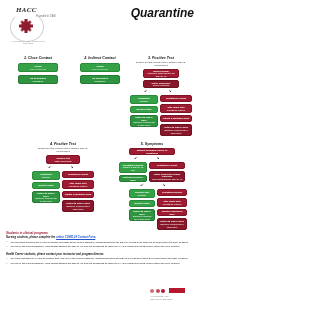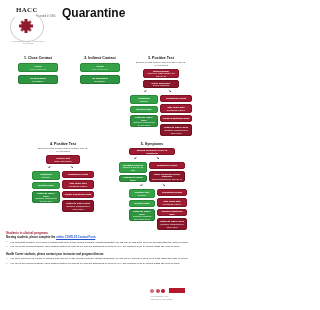--- a/index.html
+++ b/index.html
@@ -2,36 +2,36 @@
 <html><head>
 <meta charset="utf-8">
 <style>
   * { box-sizing: border-box; margin:0; padding:0; }
   html,body {
     width:200px; height:310px;
     background:#ffffff;
     font-family:"Liberation Sans", sans-serif;
     overflow:hidden;
   }
-  .page { position:relative; width:200px; height:252px; background:#fff; }
+  .page { position:relative; width:200px; height:252px; background:#fff;font-style:italic; }
 
   
   .header { position:absolute; left:0; top:0; width:200px; height:48px; }
   .logo-wrap { position:absolute; left:8px; top:6px; width:54px; height:36px; }
   .logo-text { position:absolute; left:8px; top:0px; font-size:7px; font-weight:bold;
                letter-spacing:.3px; color:#2b2b2b; font-family:"Liberation Serif", serif; }
   .logo-ring { position:absolute; left:2px; top:6px; width:34px; height:30px;
                border:1px solid #cfcfcf; border-radius:50%; border-top-color:transparent; }
   .logo-mark { position:absolute; left:10px; top:12px; width:16px; height:16px; }
   .logo-sub { position:absolute; left:28px; top:9px; font-size:2.6px; color:#6a6a6a;
               line-height:1.25; width:24px; }
   .logo-arc-txt { position:absolute; left:2px; top:34px; font-size:2.2px; color:#9a9a9a; width:36px;
                   text-align:center; }
 
-  .title { position:absolute; left:62px; top:6px; width:132px; text-align:left;
+  .title { position:absolute; left:62px; top:6px; width:132px; text-align:right;
            font-size:12px; font-weight:bold; color:#111; line-height:1.22; }
 
   
   .sec-title { font-size:3.6px; font-weight:bold; color:#111; text-align:center; line-height:1.2; }
   .sec-sub   { font-size:2.4px; color:#444; text-align:center; line-height:1.25; margin-top:1px; }
 
   .node {
     border-radius:2px; color:#fff; text-align:center;
     font-size:2.3px; line-height:1.22; padding:1.6px 1.5px;
     overflow:hidden; display:flex; align-items:center; justify-content:center;

